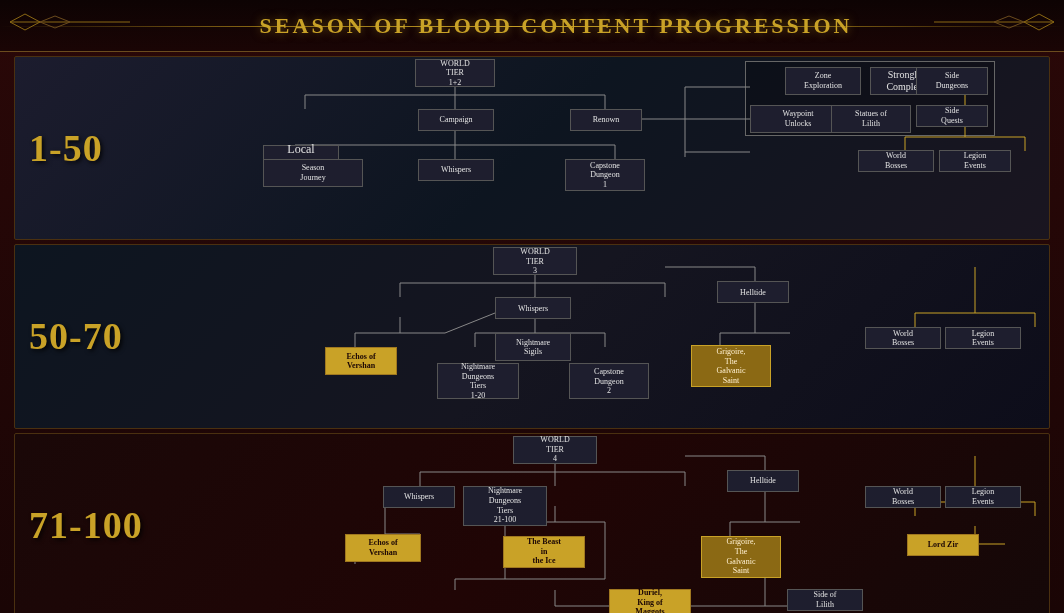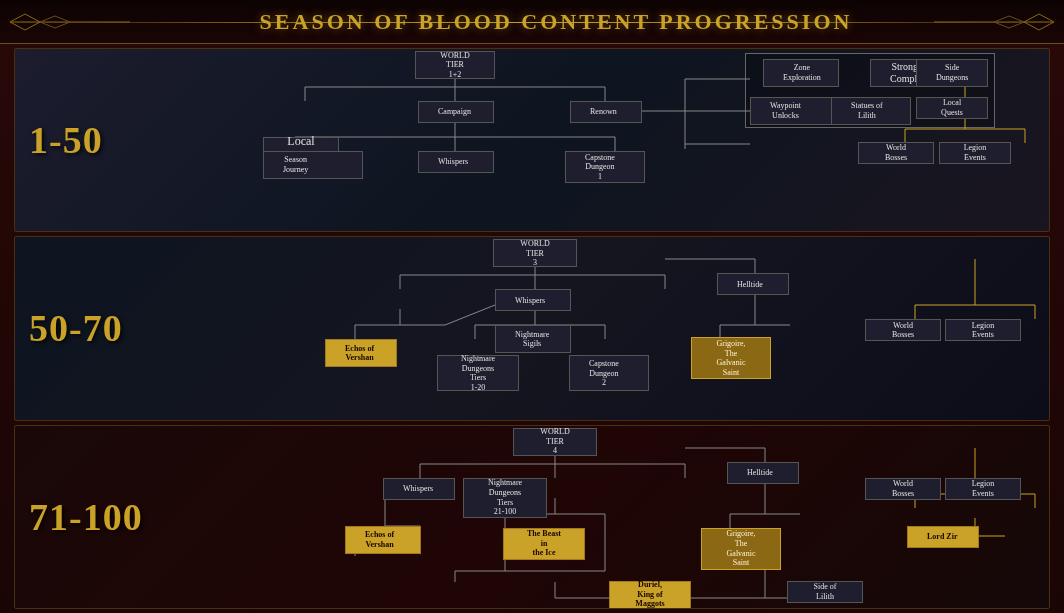--- a/index.html
+++ b/index.html
@@ -15,21 +15,21 @@
     .main-container {
       width: 1064px;
       height: 613px;
       position: relative;
       background: linear-gradient(to bottom, #2a0808 0%, #1a0505 100%);
     }
 
     
     .title-bar {
       width: 100%;
-      height: 44px;
+      height: 52px;
       display: flex;
       align-items: center;
       justify-content: center;
       position: relative;
       background: linear-gradient(to bottom, #0d0303 0%, #1a0505 100%);
       border-bottom: 1px solid #6b4c1e;
       padding-left: 48px;
     }
 
     .title-decorative-line {
@@ -122,20 +122,21 @@
     
     .node {
       position: absolute;
       border: 1px solid #888;
       background: #2a2a3a;
       color: #e0e0e0;
       font-size: 9px;
       text-align: center;
       display: flex;
       align-items: center;
+      justify-content: center;
       padding: 2px 19px;
       line-height: 1.2;
       z-index: 3;
     }
 
     .node-gold {
       background: #c9a227;
       color: #1a0505;
       border-color: #a07820;
       font-weight: bold;
@@ -253,42 +254,42 @@
         </div>
 
         <div class="node node-dark" style="left:313px;top:102px;width:76px;height:22px;font-size:8px;">
           <span>Whispers</span>
         </div>
 
         <div class="node node-dark" style="left:460px;top:102px;width:80px;height:32px;font-size:8px;">
           <span>Capstone<br>Dungeon<br>1</span>
         </div>
 
-        <div class="node node-dark" style="left:658px;top:10px;width:76px;height:28px;font-size:8px;">
+        <div class="node node-dark" style="left:680px;top:10px;width:76px;height:28px;font-size:8px;">
           <span>Zone<br>Exploration</span>
         </div>
 
         <div class="node node-dark" style="left:726px;top:10px;width:80px;height:28px;font-size:10px;margin-left:39px;">
           <span>Stronghold<br>Completion</span>
         </div>
 
         <div class="node node-dark" style="left:811px;top:10px;width:72px;height:28px;font-size:8px;">
           <span>Side<br>Dungeons</span>
         </div>
 
         <div class="node node-dark" style="left:645px;top:48px;width:96px;height:28px;font-size:8px;">
           <span>Waypoint<br>Unlocks</span>
         </div>
 
         <div class="node node-dark" style="left:726px;top:48px;width:80px;height:28px;font-size:8px;">
           <span>Statues of<br>Lilith</span>
         </div>
 
         <div class="node node-dark" style="left:811px;top:48px;width:72px;height:22px;font-size:8px;">
-          <span>Local Quests</span>
+          <span>Side Quests</span>
         </div>
 
         <div class="node node-dark" style="left:753px;top:93px;width:76px;height:22px;font-size:8px;">
           <span>World Bosses</span>
         </div>
 
         <div class="node node-dark" style="left:834px;top:93px;width:72px;height:22px;font-size:8px;">
           <span>Legion Events</span>
         </div>
 

